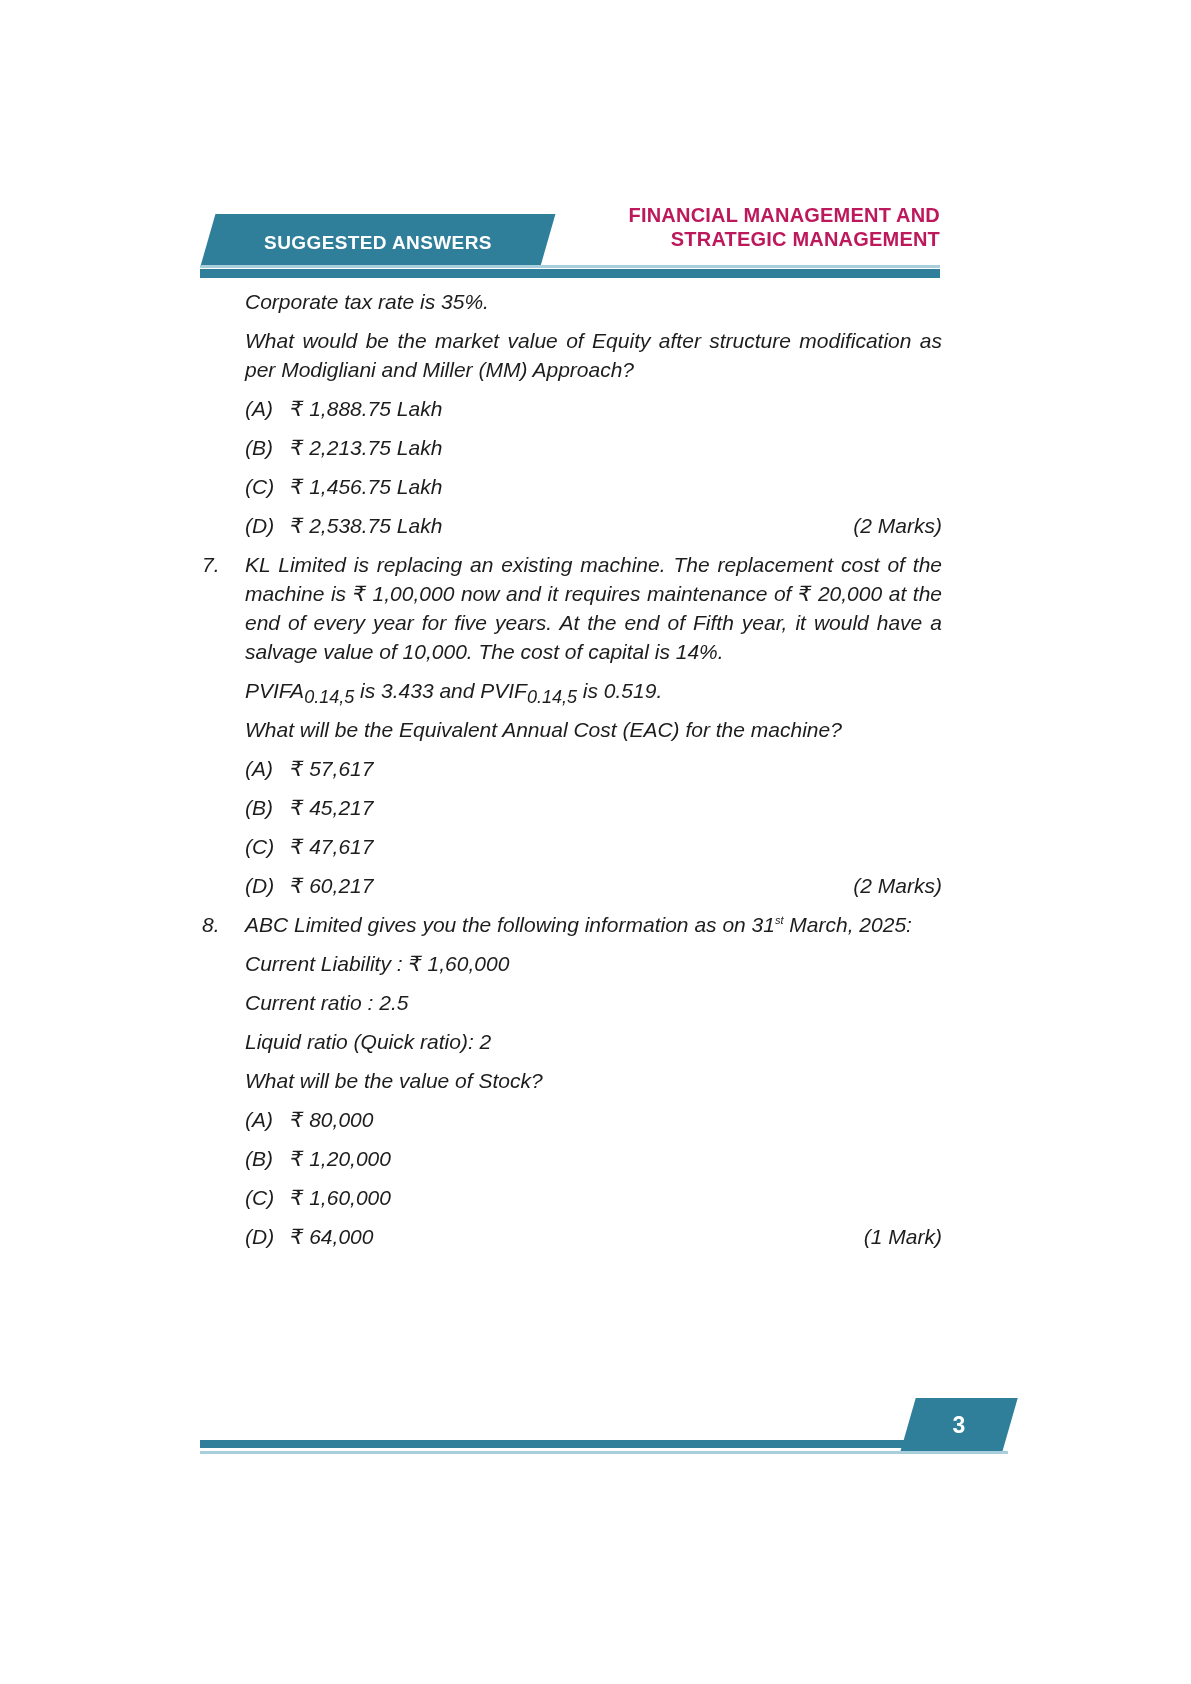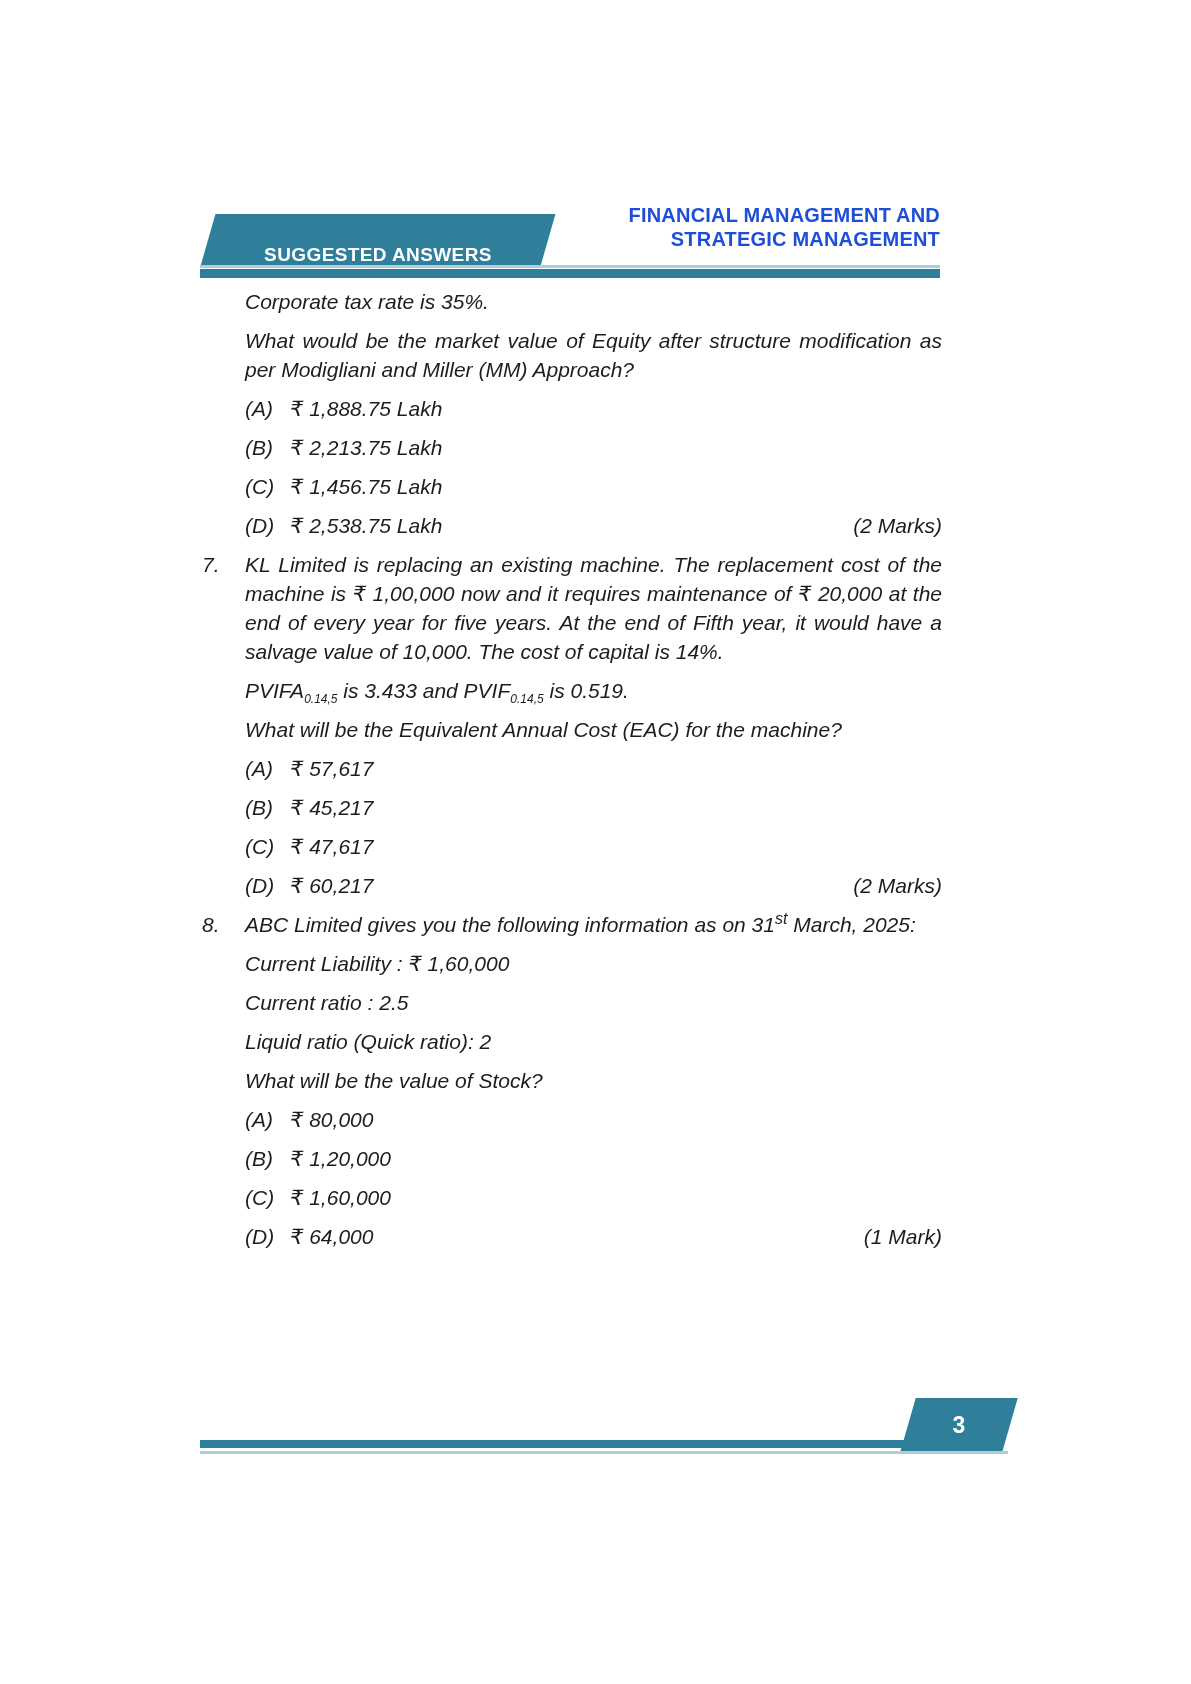--- a/index.html
+++ b/index.html
@@ -16,34 +16,34 @@
   
   .banner-shape {
     position: absolute;
     left: 208px; top: 214px;
     width: 340px; height: 52px;
     background: #2F7F9B;
     transform: skewX(-16deg);
   }
   .banner-label {
     position: absolute;
-    left: 208px; top: 229px;
+    left: 208px; top: 217px;
     width: 340px; height: 52px;
     display: flex; align-items: center; justify-content: center;
     color: #ffffff;
     font-size: 19px;
     font-weight: 700;
     letter-spacing: 0.4px;
   }
   .header-title {
     position: absolute;
     top: 203px;
     right: 251px;
     text-align: right;
-    color: #1d4ed8;
+    color: #be185d;
     font-size: 20px;
     font-weight: 700;
     line-height: 24px;
     letter-spacing: 0.2px;
   }
   .header-rule-light {
     position: absolute;
     left: 200px; top: 265px;
     width: 740px; height: 3px;
     background: #A9CFDC;
@@ -66,22 +66,22 @@
   }
   .q { position: relative; }
   .qnum { position: absolute; left: 2px; top: 0; }
   .qbody { margin-left: 45px; }
   .para { margin: 0 0 10px 0; text-align: justify; }
   .line { margin: 0 0 10px 0; }
   .opt { display: flex; margin: 0 0 10px 0; }
   .opt-label { width: 45px; flex: none; }
   .opt-value { white-space: nowrap; text-align: right; }
   .marks { margin-left: auto; font-weight: 400; white-space: nowrap; }
-  sub.idx { font-size: 12px; line-height: 0; }
-  sup.ord { font-size: 16px; line-height: 0; }
+  sub.idx { font-size: 18px; line-height: 0; }
+  sup.ord { font-size: 11px; line-height: 0; }
 
   
   .footer-rule {
     position: absolute;
     left: 200px; top: 1440px;
     width: 708px; height: 8px;
     background: #2F7F9B;
   }
   .page-tab {
     position: absolute;

